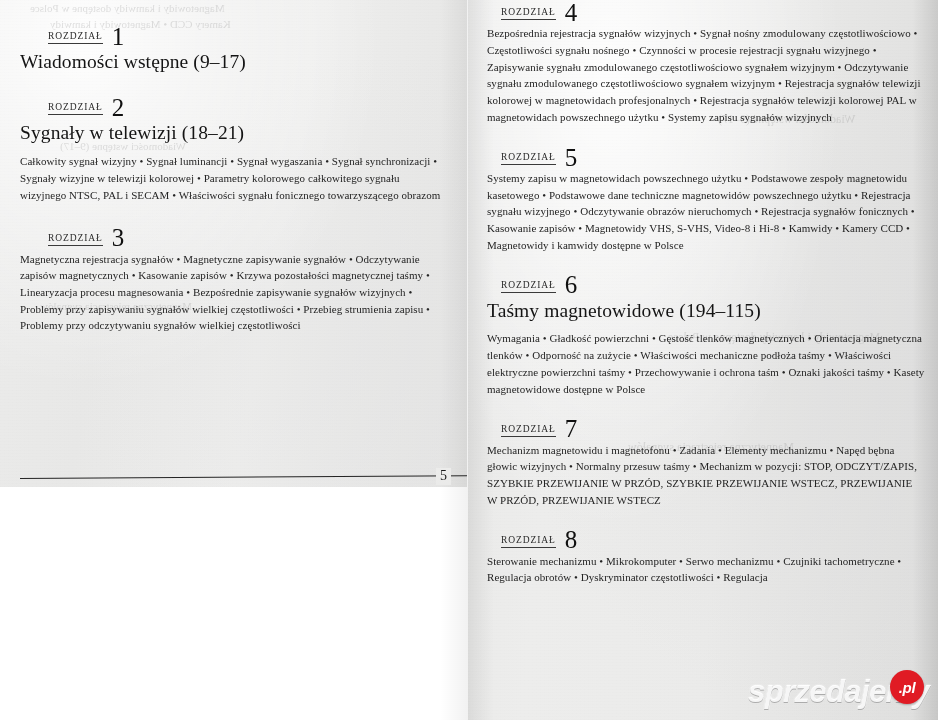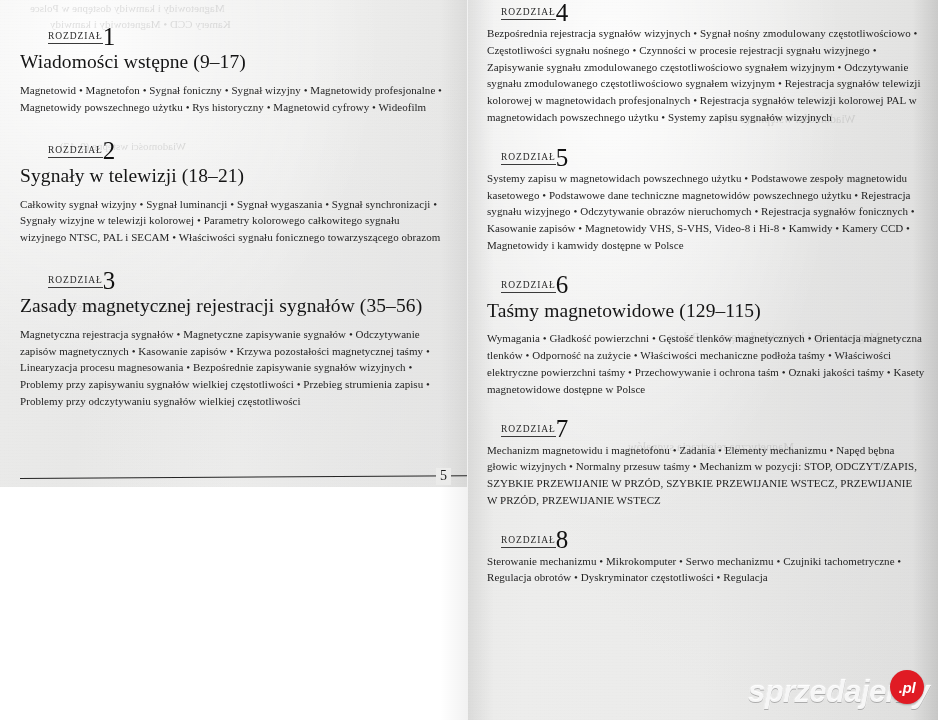--- a/index.html
+++ b/index.html
@@ -61,20 +61,21 @@
   .page-col { position: absolute; color: #1c1c1c; }
   #col-left  { left: 20px;  top: 0px;  width: 424px; }
   #col-right { left: 487px; top: 0px;  width: 438px; }
 
   
   .chapter { position: relative; }
 
   .ch-head {
     display: flex;
     align-items: flex-end;
+    gap: 9px;
     padding-left: 28px;
     margin-bottom: 2px;
   }
   .ch-kicker {
     font-family: "Liberation Serif", "DejaVu Serif", serif;
     font-size: 9.5px;
     letter-spacing: .9px;
     text-transform: uppercase;
     font-variant: small-caps;
     color: #2a2a2a;
@@ -221,38 +222,36 @@
   <div class="gutter-shade" id="edge-right"></div>
 
   <div class="page-col" id="col-left">
 
     <div class="chapter" style="margin-top:26px;">
       <div class="ch-head">
         <span class="ch-kicker">ROZDZIAŁ</span>
         <span class="ch-num">1</span>
       </div>
       <div class="ch-title">Wiadomości wstępne (9–17)</div>
-      <div class="ch-topics">Magnetowid • Magnetofon • Sygnał foniczny • Sygnał wizyjny • Magnetowidy profesjonalne • Magnetowidy powszechnego użytku • Rys historyczny • Magnetowid cyfrowy • Wideofilm</div>
     </div>
 
     <div class="chapter" style="margin-top:24px;">
       <div class="ch-head">
         <span class="ch-kicker">ROZDZIAŁ</span>
         <span class="ch-num">2</span>
       </div>
       <div class="ch-title">Sygnały w telewizji (18–21)</div>
       <div class="ch-topics">Całkowity sygnał wizyjny • Sygnał luminancji • Sygnał wygaszania • Sygnał synchronizacji • Sygnały wizyjne w telewizji kolorowej • Parametry kolorowego całkowitego sygnału wizyjnego  NTSC, PAL i SECAM • Właściwości sygnału fonicznego towarzyszącego obrazom</div>
     </div>
 
     <div class="chapter" style="margin-top:24px;">
       <div class="ch-head">
         <span class="ch-kicker">ROZDZIAŁ</span>
         <span class="ch-num">3</span>
       </div>
-      <div class="ch-title">Zasady magnetycznej rejestracji sygnałów (35–56)</div>
       <div class="ch-topics">Magnetyczna rejestracja sygnałów • Magnetyczne zapisywanie sygnałów • Odczytywanie zapisów magnetycznych • Kasowanie zapisów • Krzywa pozostałości magnetycznej taśmy • Linearyzacja procesu magnesowania • Bezpośrednie zapisywanie sygnałów wizyjnych • Problemy przy zapisywaniu sygnałów wielkiej częstotliwości • Przebieg strumienia zapisu • Problemy przy odczytywaniu sygnałów wielkiej częstotliwości</div>
     </div>
 
   </div>
 
   <div id="folio-rule">
     <div class="rule-line"></div>
     <div id="folio-num">5</div>
   </div>
 
@@ -272,21 +271,21 @@
         <span class="ch-num">5</span>
       </div>
       <div class="ch-topics">Systemy zapisu w magnetowidach powszechnego użytku • Podstawowe zespoły magnetowidu kasetowego • Podstawowe dane techniczne magnetowidów powszechnego użytku • Rejestracja sygnału wizyjnego • Odczytywanie obrazów nieruchomych • Rejestracja sygnałów fonicznych • Kasowanie zapisów • Magnetowidy VHS, S-VHS, Video-8 i Hi-8 • Kamwidy • Kamery CCD • Magnetowidy i kamwidy dostępne w Polsce</div>
     </div>
 
     <div class="chapter" style="margin-top:21px;">
       <div class="ch-head" style="padding-left:14px;">
         <span class="ch-kicker">ROZDZIAŁ</span>
         <span class="ch-num">6</span>
       </div>
-      <div class="ch-title">Taśmy magnetowidowe (129–115)</div>
+      <div class="ch-title">Taśmy magnetowidowe (194–115)</div>
       <div class="ch-topics">Wymagania • Gładkość powierzchni • Gęstość tlenków magnetycznych • Orientacja magnetyczna tlenków • Odporność na zużycie • Właściwości mechaniczne podłoża taśmy • Właściwości elektryczne powierzchni taśmy • Przechowywanie i ochrona taśm • Oznaki jakości taśmy • Kasety magnetowidowe dostępne w Polsce</div>
     </div>
 
     <div class="chapter" style="margin-top:21px;">
       <div class="ch-head" style="padding-left:14px;">
         <span class="ch-kicker">ROZDZIAŁ</span>
         <span class="ch-num">7</span>
       </div>
       <div class="ch-topics">Mechanizm magnetowidu i magnetofonu • Zadania • Elementy mechanizmu • Napęd bębna głowic wizyjnych • Normalny przesuw taśmy • Mechanizm w pozycji: STOP, ODCZYT/ZAPIS, SZYBKIE PRZEWIJANIE W PRZÓD, SZYBKIE PRZEWIJANIE WSTECZ, PRZEWIJANIE W PRZÓD, PRZEWIJANIE WSTECZ</div>
     </div>

